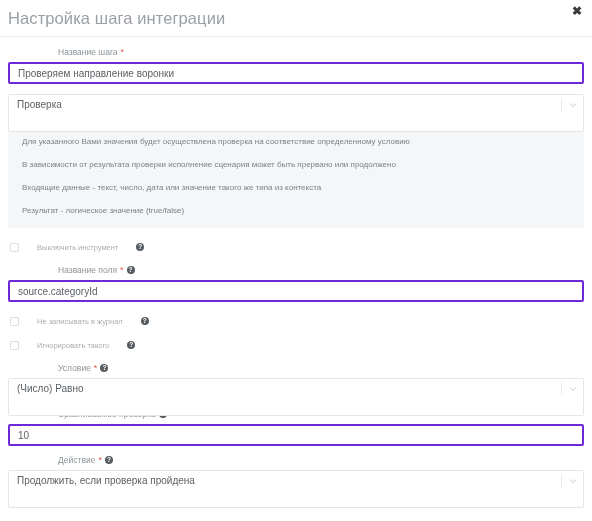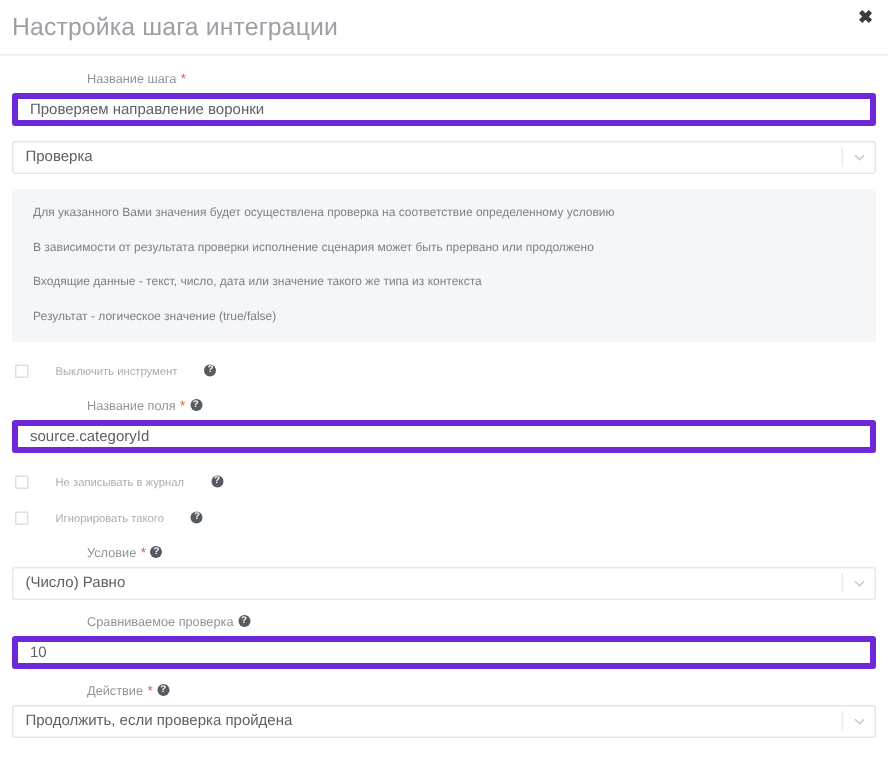--- a/index.html
+++ b/index.html
@@ -69,37 +69,37 @@
     font-size: 6.5px;
     line-height: 8px;
     text-align: center;
     font-weight: bold;
     cursor: pointer;
     flex: 0 0 auto;
   }
   .text-input {
     width: 100%;
     height: 22px;
-    border: 4px solid #6d28d9;
+    border: 2px solid #6d28d9;
     border-radius: 2px;
     background: #ffffff;
     font-family: "Liberation Sans", sans-serif;
     font-size: 10px;
     color: #5c6166;
     padding: 0 8px;
     outline: none;
   }
   .select-wrap {
     position: relative;
     width: 100%;
     height: 22px;
   }
   .select-box {
     width: 100%;
-    height: 22px;
+    height: 38px;
     border: 1px solid #e4e7ea;
     border-radius: 2px;
     background: #ffffff;
     font-size: 10px;
     color: #5c6166;
     padding: 0 34px 0 8px;
     line-height: 20px;
     white-space: nowrap;
     overflow: hidden;
     cursor: pointer;

